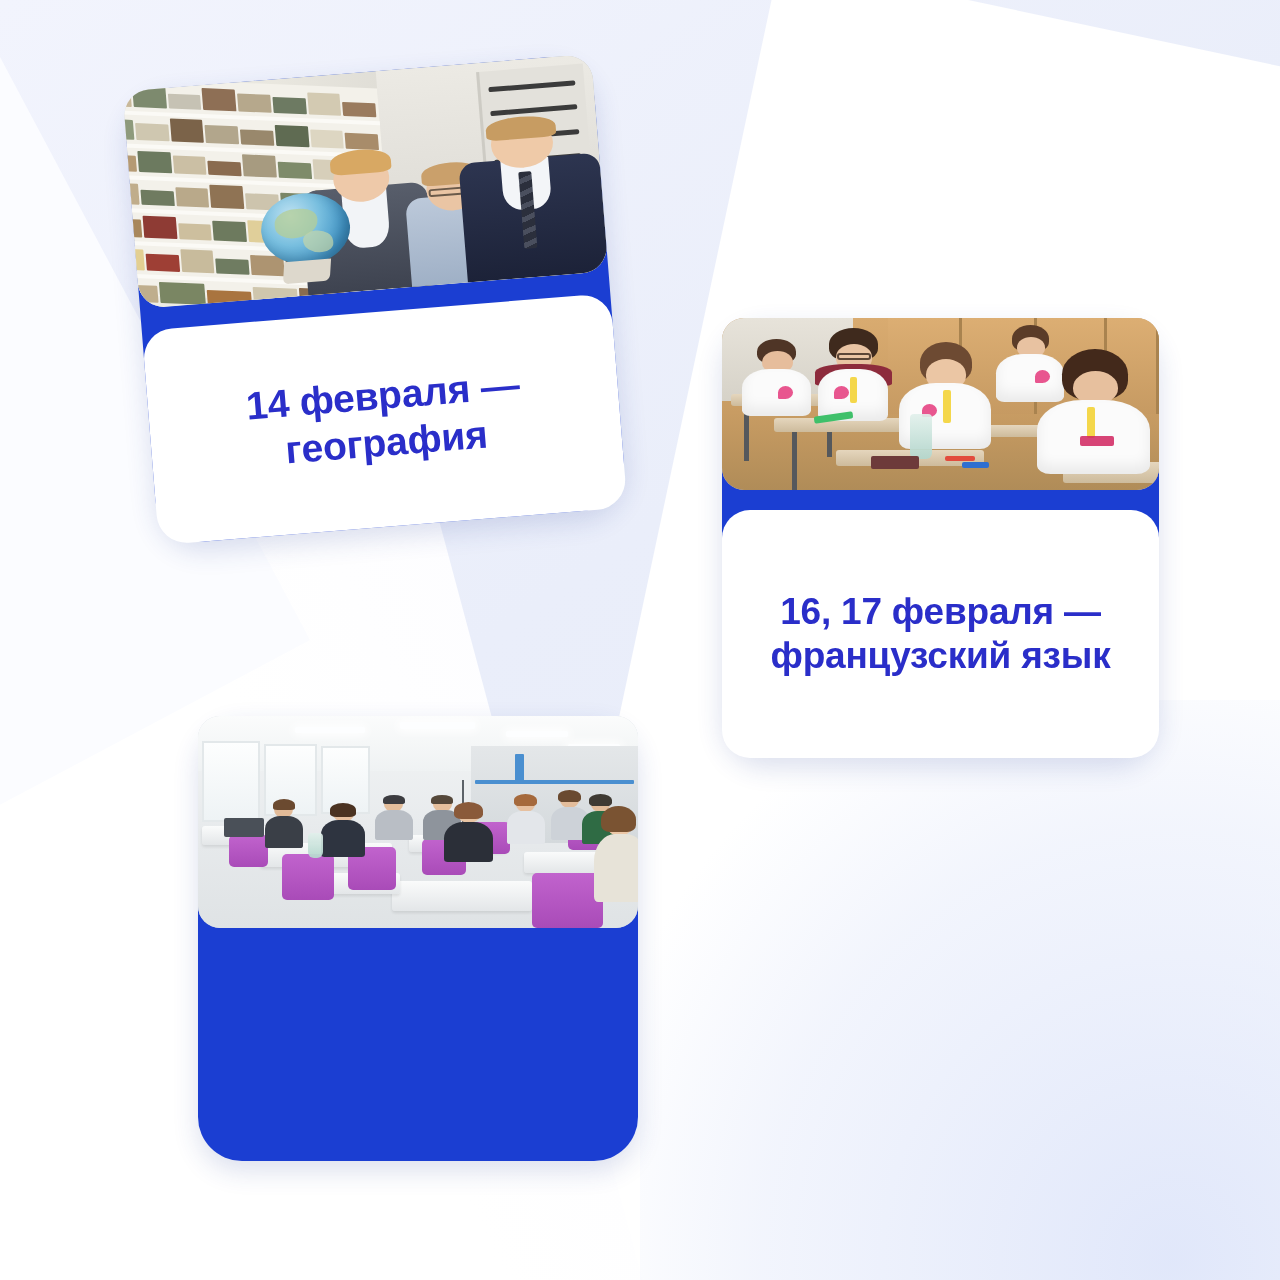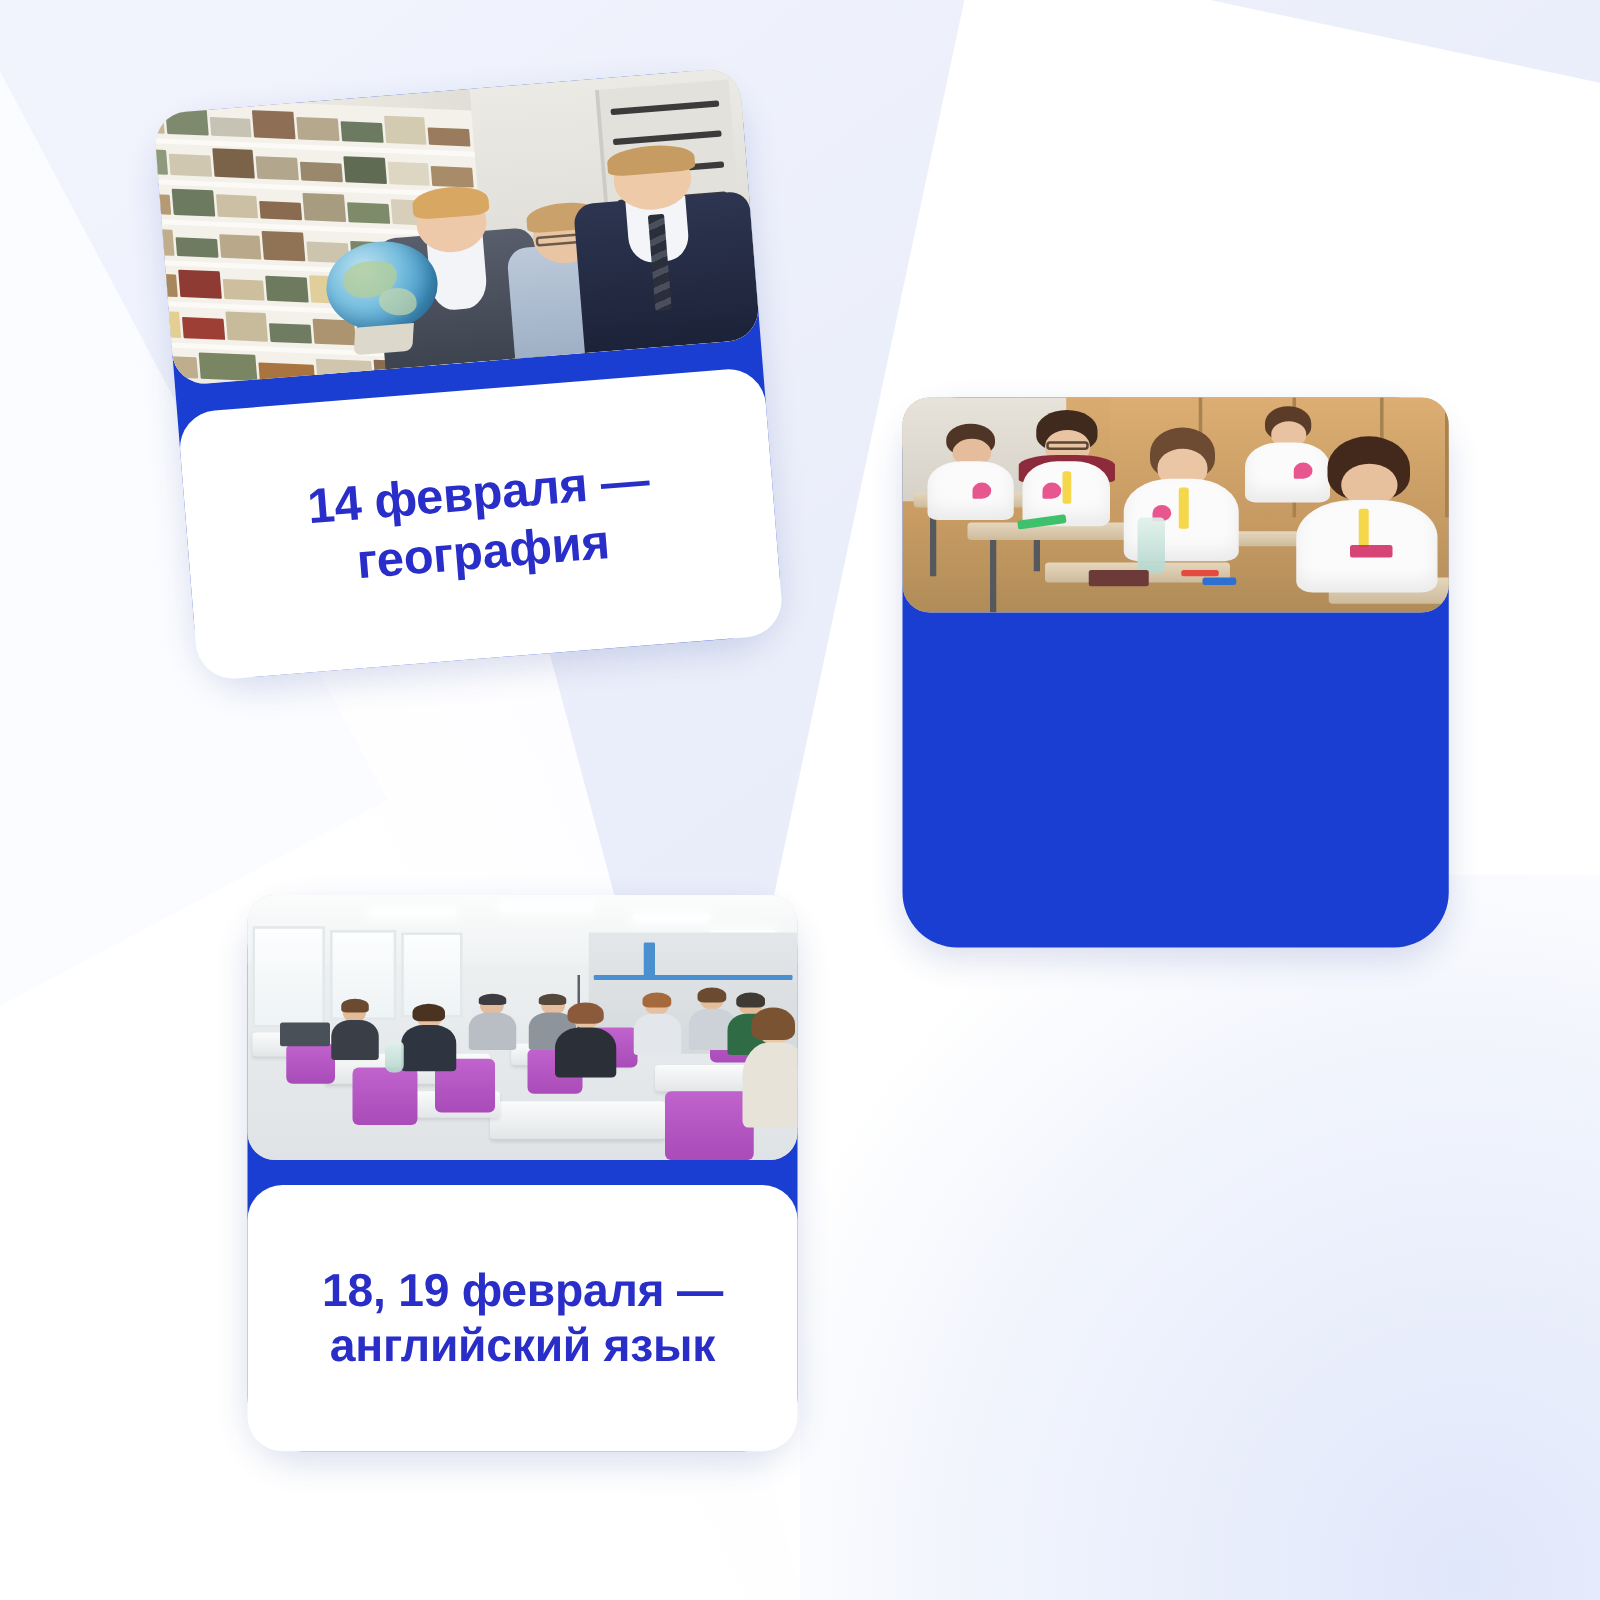--- a/index.html
+++ b/index.html
@@ -563,20 +563,24 @@
 
           <div class="bottle" style="left:43%;top:56%;width:5%;height:26%"></div>
 
           <div style="position:absolute;left:21%;top:56%;width:9%;height:4%;background:#3fc06a;border-radius:2px;transform:rotate(-8deg)"></div>
           <div style="position:absolute;left:51%;top:80%;width:7%;height:3%;background:#e24b3d;border-radius:2px"></div>
           <div style="position:absolute;left:55%;top:84%;width:6%;height:3%;background:#2f6fd0;border-radius:2px"></div>
           <div style="position:absolute;left:34%;top:80%;width:11%;height:8%;background:#6d3a3a;border-radius:2px"></div>
         </div>
       </div>
 
+      <div class="label">
+        <div class="label-text">16, 17 февраля —
+французский язык</div>
+      </div>
     </div>
   </div>
 
   <div class="card" id="card-english">
     <div class="card-inner">
 
       <div class="photo">
         <div class="photo-canvas">
           <div class="ph-room-bg"></div>
           <div class="ph-room-ceil"></div>
@@ -662,20 +666,16 @@
             <div class="pers-head" style="left:22%;top:0;width:52%;height:30%;background:#ecc7a6"></div>
             <div style="position:absolute;left:14%;top:-4%;width:66%;height:30%;border-radius:50% 50% 26% 26%;background:#7a5332"></div>
             <div class="pers" style="left:0;top:28%;width:100%;height:76%;background:#e7e3d8"></div>
           </div>
 
           <div class="bottle" style="left:25%;top:55%;width:3.5%;height:12%"></div>
           <div style="position:absolute;left:6%;top:48%;width:9%;height:9%;background:#4a5058;border-radius:2px"></div>
         </div>
       </div>
 
-      <div class="label">
-        <div class="label-text">18, 19 февраля —
-английский язык</div>
-      </div>
     </div>
   </div>
 
 </div>
 
 </body></html>

